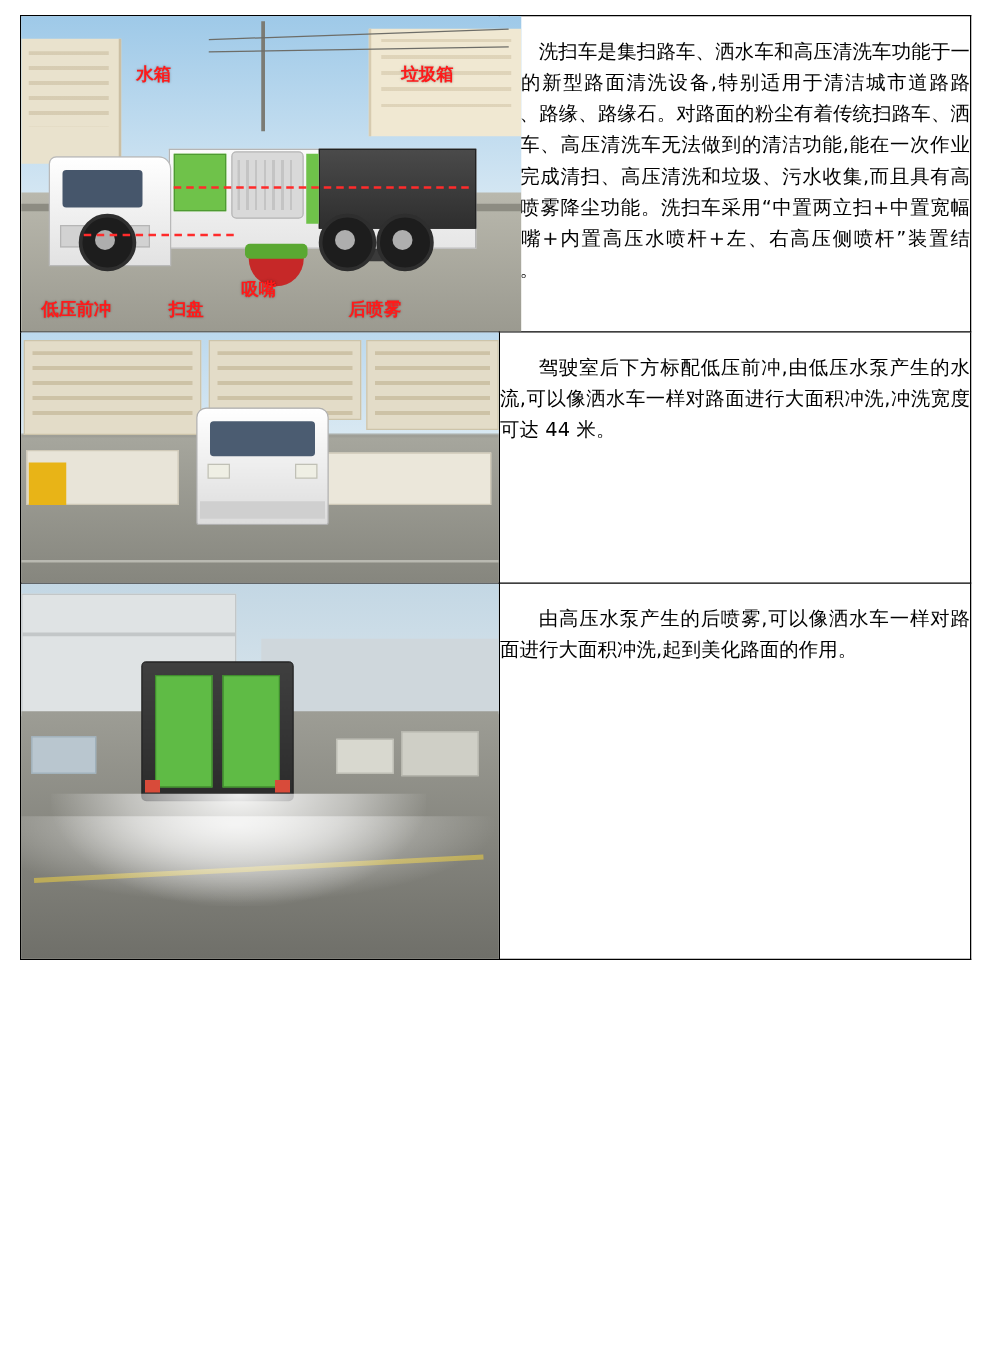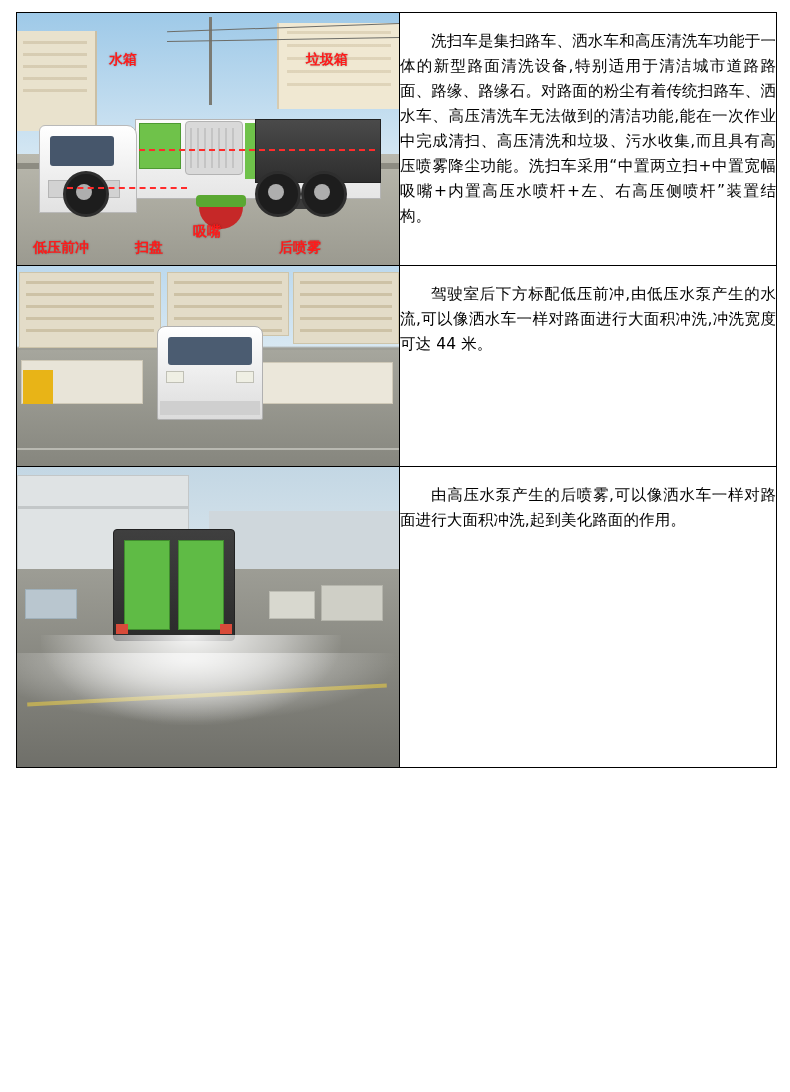--- a/index.html
+++ b/index.html
@@ -57,21 +57,21 @@
   .photo .label {
     position: absolute;
     color: #ff1a1a;
     font-family: "DejaVu Sans", sans-serif;
     font-weight: bold;
     font-size: 14px;
     text-shadow: 0 0 2px rgba(0,0,0,0.35);
     white-space: nowrap;
   }
   
-  .p1 { height: 252px; background: linear-gradient(#a8cde8 0%, #cfe3f0 45%, #d7d9cf 55%, #c9c9be 100%); }
+  .p1 { height: 252px; background: linear-gradient(#a8cde8 0%, #cfe3f0 45%, #d7d9cf 55%, #c9c9be 100%); padding-left: 18px; }
   .p1 .sky { position:absolute; left:0; top:0; right:0; height:58%; background:linear-gradient(#9ec9e8,#d5e7f3); }
   .p1 .bldgL { position:absolute; left:0; top:18px; width:78px; height:100px; background:#e9e2cd; border-right:2px solid #cbbfa4; }
   .p1 .bldgL:after{ content:""; position:absolute; left:6px; top:10px; width:64px; height:60px;
      background:repeating-linear-gradient(to bottom,#cfc3a7 0 3px,transparent 3px 12px); opacity:.7;}
   .p1 .bldgR { position:absolute; right:0; top:10px; width:120px; height:86px; background:#f0e8d2; border-left:2px solid #d7cbb0;}
   .p1 .bldgR:after{ content:""; position:absolute; left:8px; top:8px; right:8px; height:62px;
      background:repeating-linear-gradient(to bottom,#d9cdb1 0 3px,transparent 3px 13px); opacity:.75;}
   .p1 .pole { position:absolute; left:192px; top:4px; width:3px; height:88px; background:#7b7b74;}
   .p1 .wire { position:absolute; left:150px; top:14px; width:240px; height:1px; background:#6d6d68; transform:rotate(-2deg);}
   .p1 .wire2{ position:absolute; left:150px; top:26px; width:240px; height:1px; background:#6d6d68; transform:rotate(-1deg);}
@@ -189,21 +189,21 @@
               <div class="wheel w2">
                   <i></i>
                 </div>
               <div class="wheel w3">
                   <i></i>
                 </div>
               <div class="dashline"></div>
               <div class="dashline2"></div>
             </div>
             <span class="label" style="top:38px;left:92px;">水箱</span>
-            <span class="label" style="top:38px;left:289px;">垃圾箱</span>
+            <span class="label" style="top:38px;left:304px;">垃圾箱</span>
             <span class="label" style="top:226px;left:16px;text-align:center;">低压前冲</span>
             <span class="label" style="top:226px;left:118px;">扫盘</span>
             <span class="label" style="top:210px;left:176px;">吸嘴</span>
             <span class="label" style="top:226px;left:262px;">后喷雾</span>
           </div>
         </td>
         <td class="text-cell">
           <p class="para">洗扫车是集扫路车、洒水车和高压清洗车功能于一体的新型路面清洗设备,特别适用于清洁城市道路路面、路缘、路缘石。对路面的粉尘有着传统扫路车、洒水车、高压清洗车无法做到的清洁功能,能在一次作业中完成清扫、高压清洗和垃圾、污水收集,而且具有高压喷雾降尘功能。洗扫车采用“中置两立扫+中置宽幅吸嘴+内置高压水喷杆+左、右高压侧喷杆”装置结构。</p>
         </td>
       </tr>

